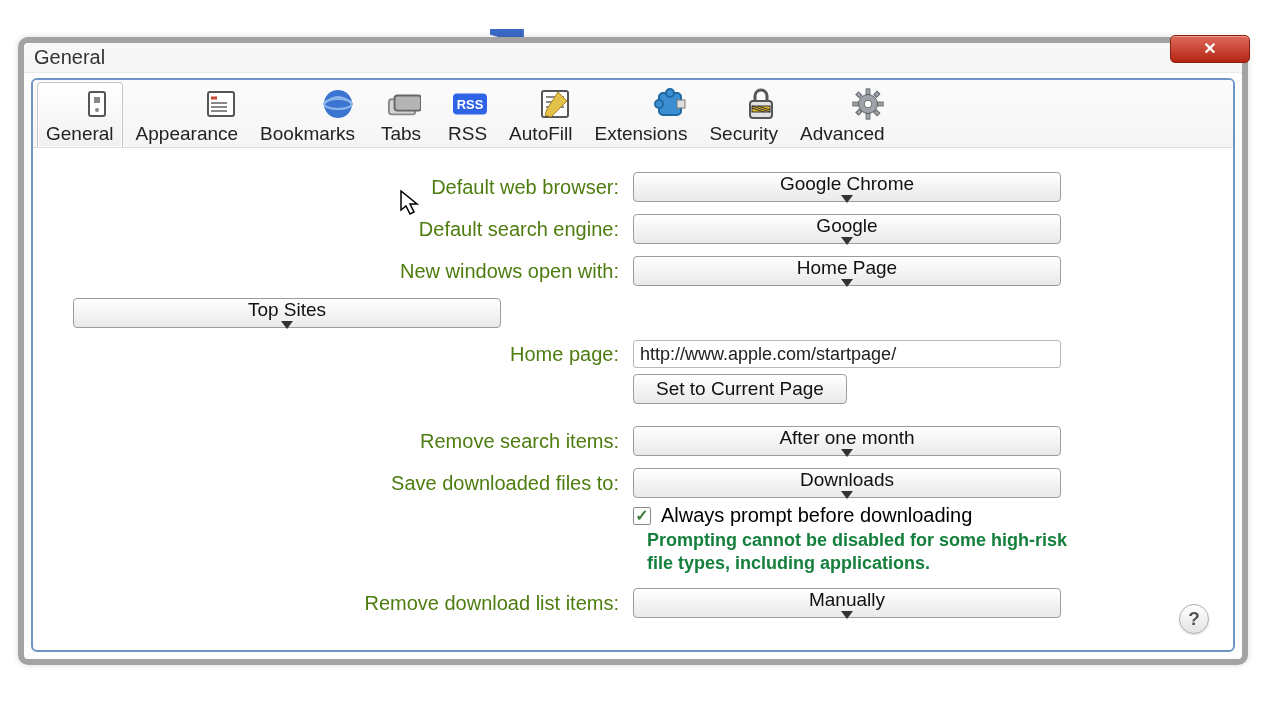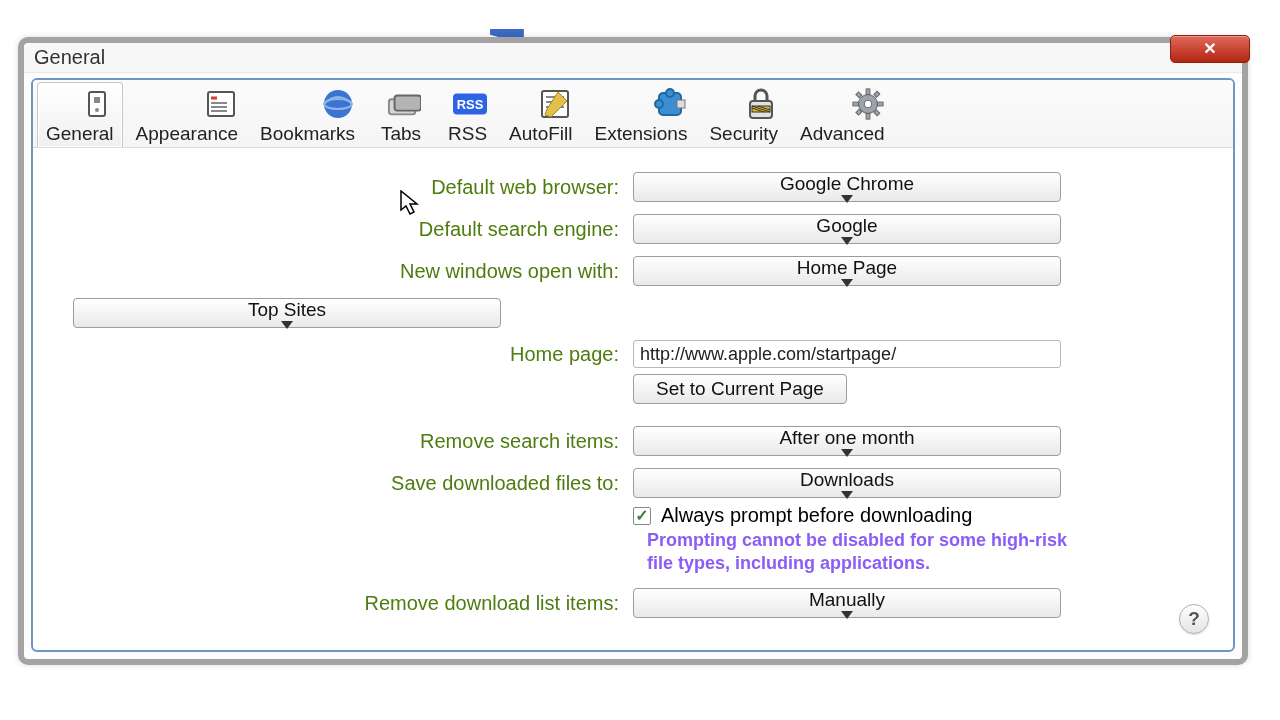--- a/index.html
+++ b/index.html
@@ -178,21 +178,21 @@
     margin-right:10px;
     color:#3b7d3b;
     font-weight:bold;
     font-size:16px;
   }
 
   .hint {
     margin-left:574px;
     width:440px;
     font-size:18px;
-    color:#8b5cf6;
+    color:#15803d;
     font-weight:600;
     line-height:1.25;
     margin-top:-4px;
     margin-bottom:14px;
   }
 
   .help-btn {
     position:absolute; right:24px; bottom:16px;
     width:30px; height:30px;
     border:1px solid #b0b0b0;

